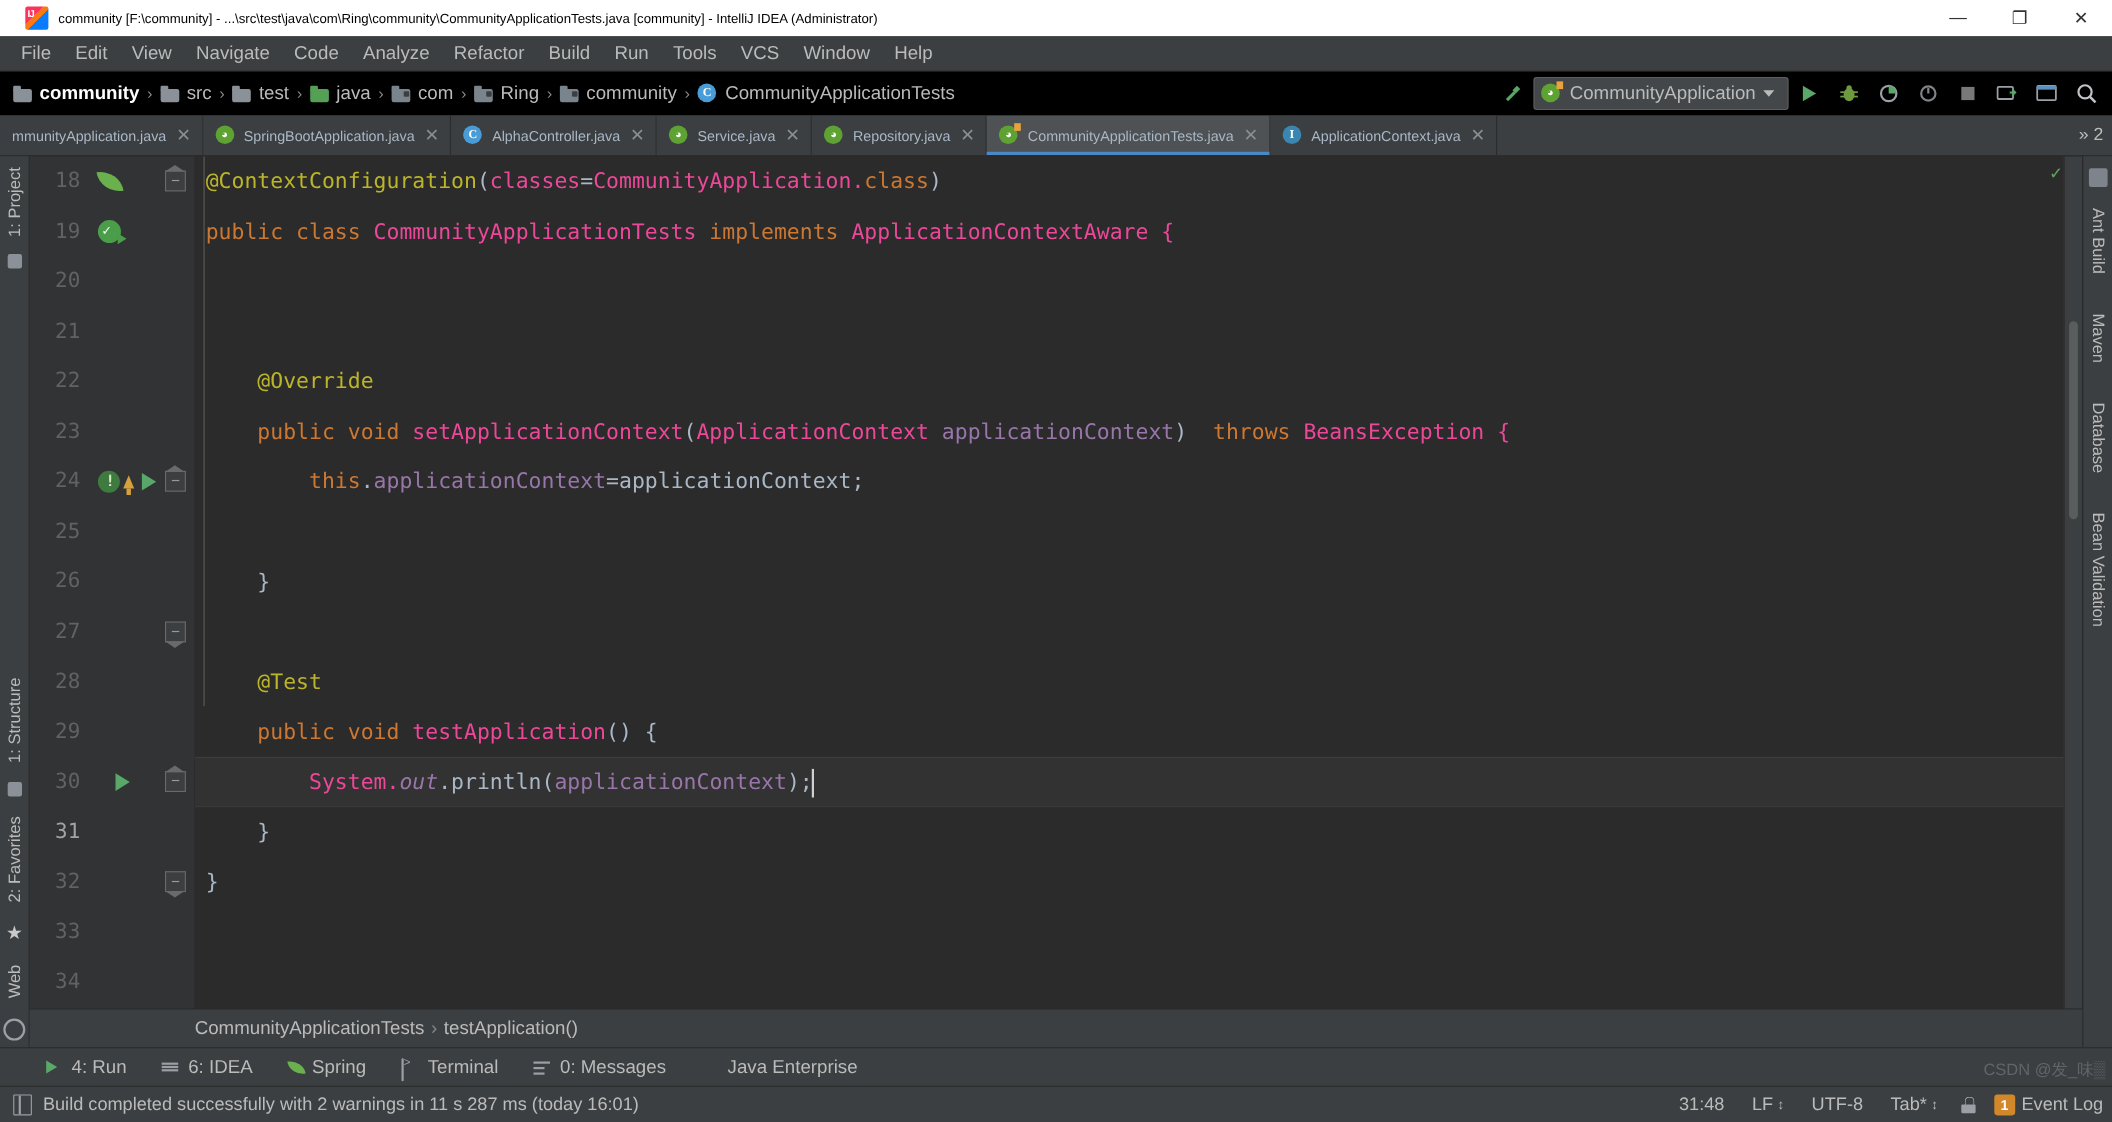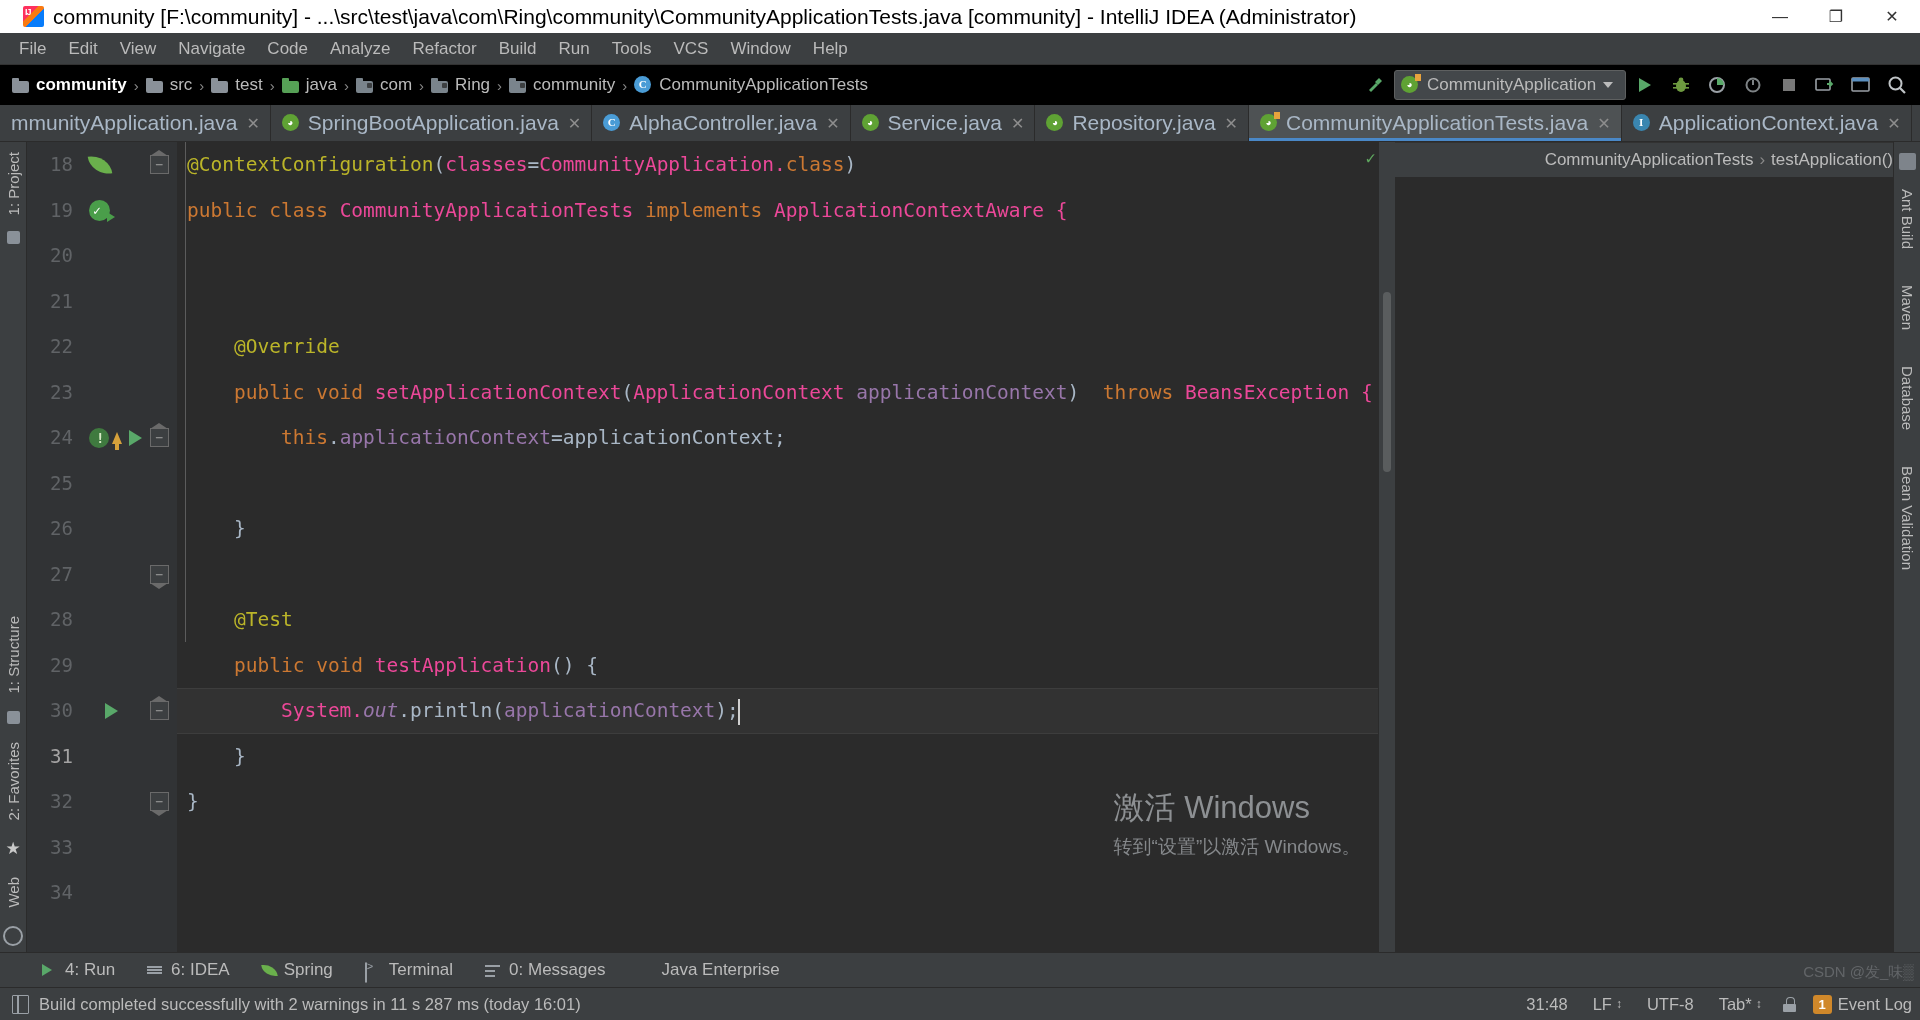--- a/index.html
+++ b/index.html
@@ -21,21 +21,21 @@
   .tb-icon{width:26px;height:26px;margin-left:21px;margin-right:6px;position:relative;flex:0 0 26px;}
   .tb-icon .ij{
     position:absolute;left:2px;top:2px;width:21px;height:21px;
     background:linear-gradient(135deg,#fe315d 0%,#fe315d 38%,#f97a12 38%,#f97a12 55%,#087cfa 55%,#087cfa 100%);
     border-radius:2px;
   }
   .tb-icon .ijtxt{
     position:absolute;left:4px;top:3px;color:#fff;font-size:9px;font-weight:bold;
     letter-spacing:-1px;font-family:"Liberation Sans",sans-serif;
   }
-  .tb-title{flex:1 1 auto;white-space:nowrap;overflow:hidden;font-size:21px;}
+  .tb-title{flex:1 1 auto;white-space:nowrap;overflow:hidden;font-size:12px;}
   .tb-btns{display:flex;height:33px;}
   .tb-btn{width:56px;height:33px;display:flex;align-items:center;justify-content:center;color:#333;}
 
   
   .menubar{
     height:31px;flex:0 0 31px;background:#3c3f41;display:flex;align-items:center;
     padding-left:8px;border-bottom:1px solid #323232;
   }
   .menu-item{
     padding:3px 11px;color:#bbbbbb;font-size:17px;white-space:nowrap;cursor:default;border-radius:2px;
@@ -91,21 +91,21 @@
 
   
   .tabsrow{
     height:36px;flex:0 0 36px;background:#3c3f41;display:flex;align-items:stretch;overflow:hidden;
     border-bottom:1px solid #2b2b2b;
   }
   .tab{
     display:flex;align-items:center;gap:7px;padding:0 10px 0 11px;background:#3c3f41;
     border-right:1px solid #2b2b2b;white-space:nowrap;position:relative;
   }
-  .tab .tlabel{font-size:21px;color:#a9b7c6;}
+  .tab .tlabel{font-size:13px;color:#a9b7c6;}
   .tab.active{background:#4e5254;}
   .tab.active::after{
     content:"";position:absolute;left:0;right:0;bottom:0;height:3px;background:#4a88c7;
   }
   .tab .x{color:#8d8d8d;font-size:16px;margin-left:2px;}
   .tabs-overflow{
     margin-left:auto;display:flex;align-items:center;gap:4px;padding:0 8px;font-size:16px;color:#bbb;
   }
 
   
@@ -477,21 +477,21 @@
       <div style="display:flex;flex-direction:column;align-items:center;gap:14px;">
         <div class="vlabel">1: Structure</div>
         <div class="sq"></div>
         <div class="vlabel">2: Favorites</div>
         <div class="star">★</div>
         <div class="vlabel">Web</div>
         <div class="strip-gear"></div>
       </div>
     </div>
 
-    <div style="flex:1 1 auto;display:flex;min-width:0;">
+    <div style="flex:1 1 auto;display:flex;flex-direction:column;min-width:0;">
       <div class="editor">
 
         <div class="gutter">
           <div class="gut-row">
             <div class="gut-num">18</div>
             <div class="gut-icons">
                 <span class="leaf"></span>
               </div>
             <div class="fold-col">
                 <span class="fold top">−</span>
@@ -594,24 +594,20 @@
           <div class="cline"><span class="punc">    }</span></div>
           <div class="cline"><span class="punc">}</span></div>
           <div class="cline"></div>
 
           <div class="check-ok">✓</div>
           <div class="markerlane">
             <div class="thumb"></div>
           </div>
         </div>
 
-        <div class="watermark">
-          <div class="l1">激活 Windows</div>
-          <div class="l2">转到“设置”以激活 Windows。</div>
-        </div>
       </div>
 
       <div class="editor-crumbs">
         <span>CommunityApplicationTests</span>
         <span class="sep">›</span>
         <span>testApplication()</span>
       </div>
     </div>
 
     <div class="rstrip">

